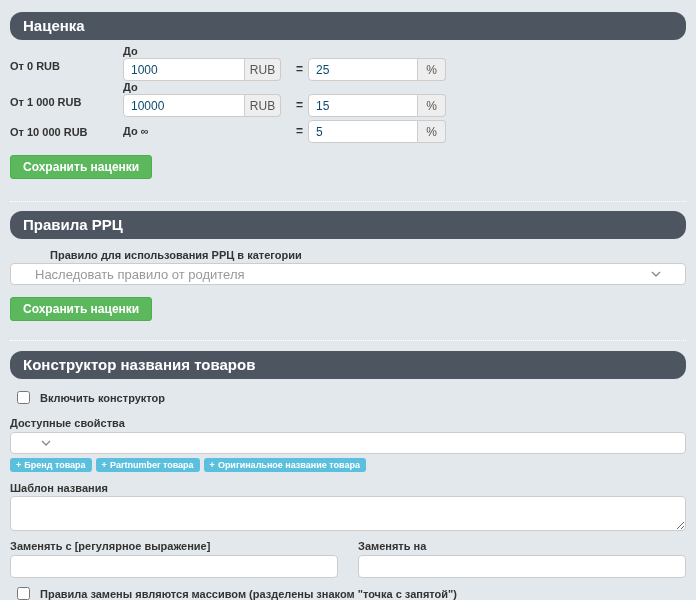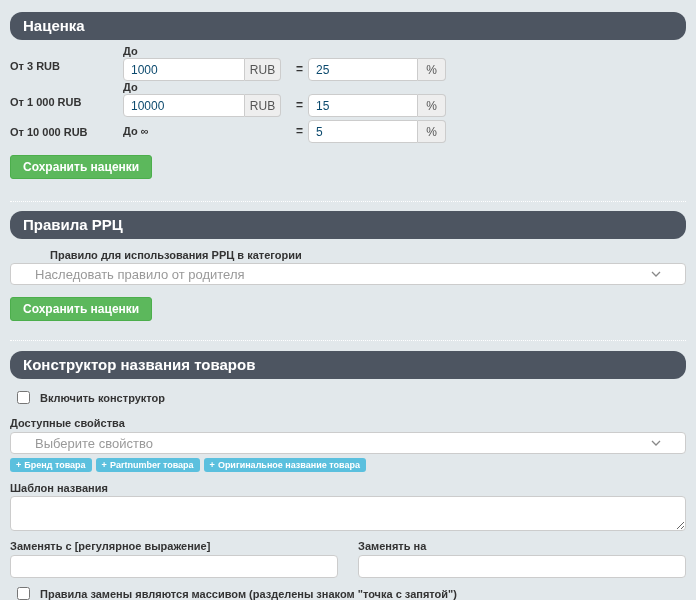--- a/index.html
+++ b/index.html
@@ -99,21 +99,21 @@
 </style>
 </head>
 <body>
 
 <div class="section">
   <div class="section-header">Наценка</div>
 
   <div class="markup-rows">
 
     <div class="markup-row">
-      <div class="col-from">От 3 RUB</div>
+      <div class="col-from">От 0 RUB</div>
       <div class="col-to">
         <span class="lbl">До</span>
         <div class="input-group">
           <input type="text" value="1000" style="">
           <span class="addon rub">RUB</span>
         </div>
       </div>
       <div class="col-eq">
         <span class="eq">=</span>
         <div class="input-group pct-group">
@@ -182,21 +182,20 @@
 
   <label class="check-row">
     <input type="checkbox" style="">
     <span>Включить конструктор</span>
   </label>
 
   <div class="two-col">
     <div class="col">
       <span class="lbl">Доступные свойства</span>
       <div class="select">
-        <span>Выберите свойство</span>
         <svg class="chev" viewBox="0 0 10 6">
             <polyline points="1,1 5,5 9,1" fill="none" stroke="#888" stroke-width="1.3"></polyline>
           </svg>
       </div>
       <div class="tags">
         <span class="tag">
           <span class="plus">+</span>
           <span>Бренд товара</span>
         </span>
         <span class="tag">

